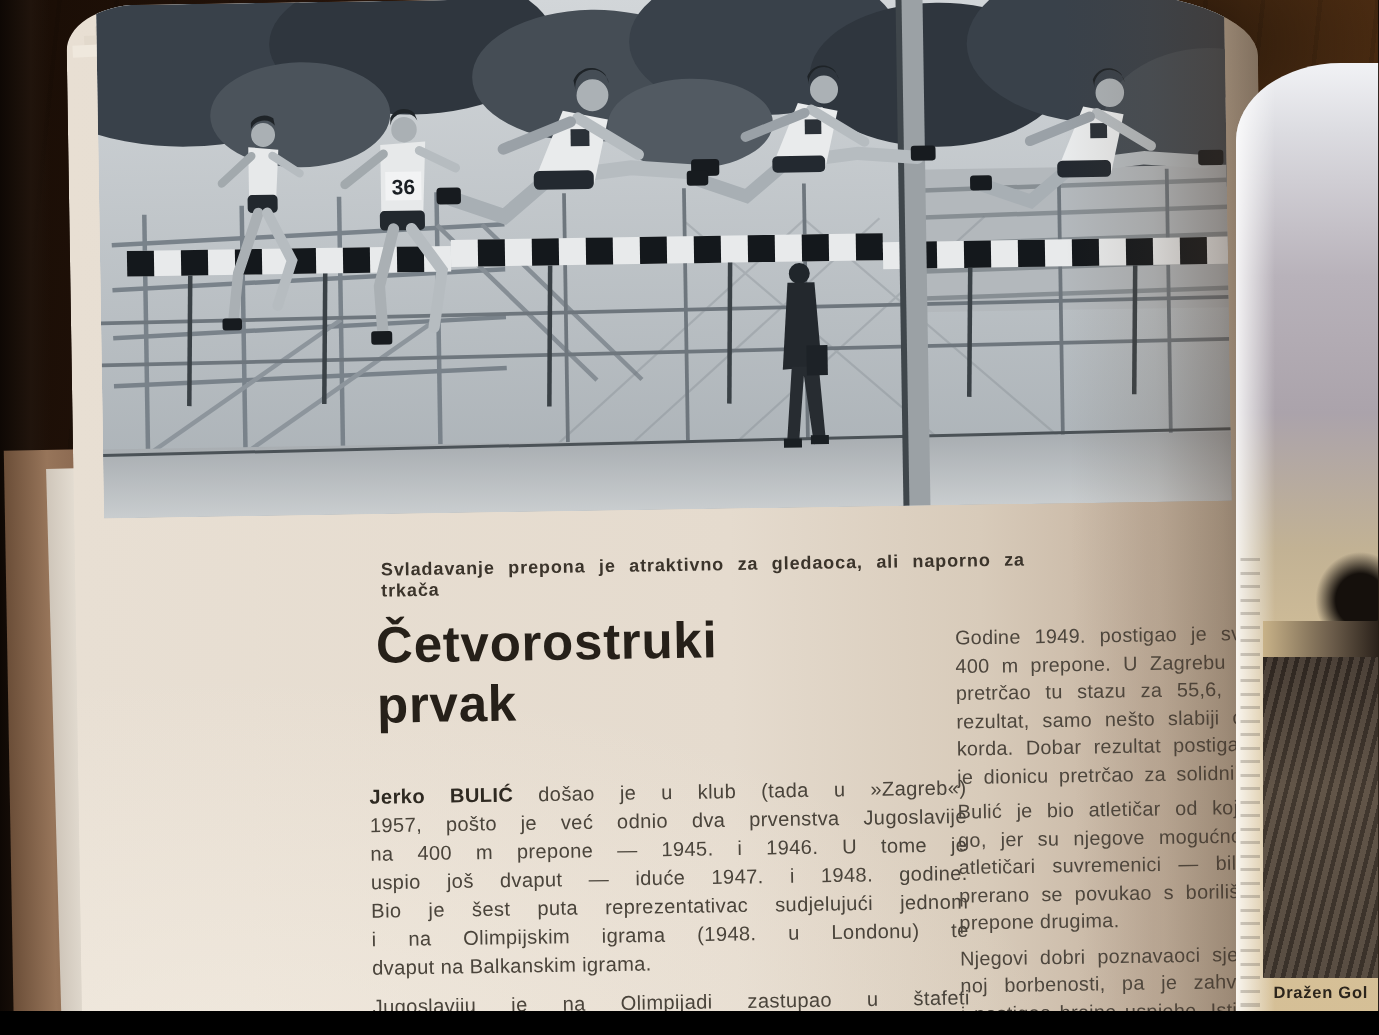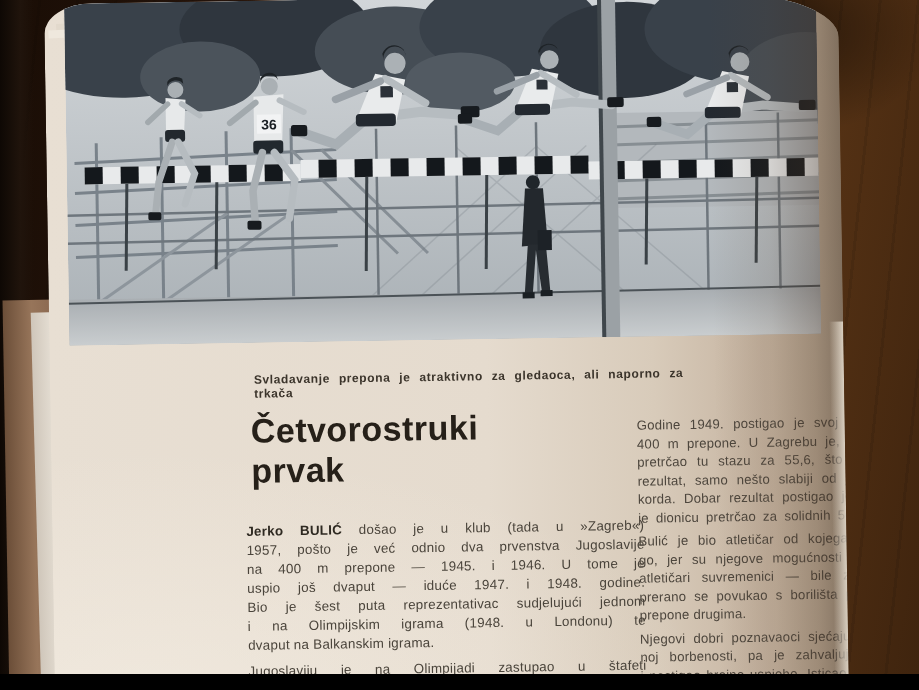--- a/index.html
+++ b/index.html
@@ -332,13 +332,21 @@
             <div class="tline">i postigao brojne uspjehe. Isticao se</div>
             <div class="tline">toliko simpatičnom kolegovima u k</div>
           </div>
       </div>
     </div>
 
     <div class="gutter-shade"></div>
     <div class="curl-highlight"></div>
   </div>
 
+  <div class="right-page">
+    <div class="rp-curl-edge"></div>
+    <div class="rp-curl-text"></div>
+    <div class="rp-head"></div>
+    <div class="rp-photo-top"></div>
+    <div class="rp-photo"></div>
+    <div class="rp-caption">Dražen Gol</div>
+  </div>
 </div>
 
 </body></html>

